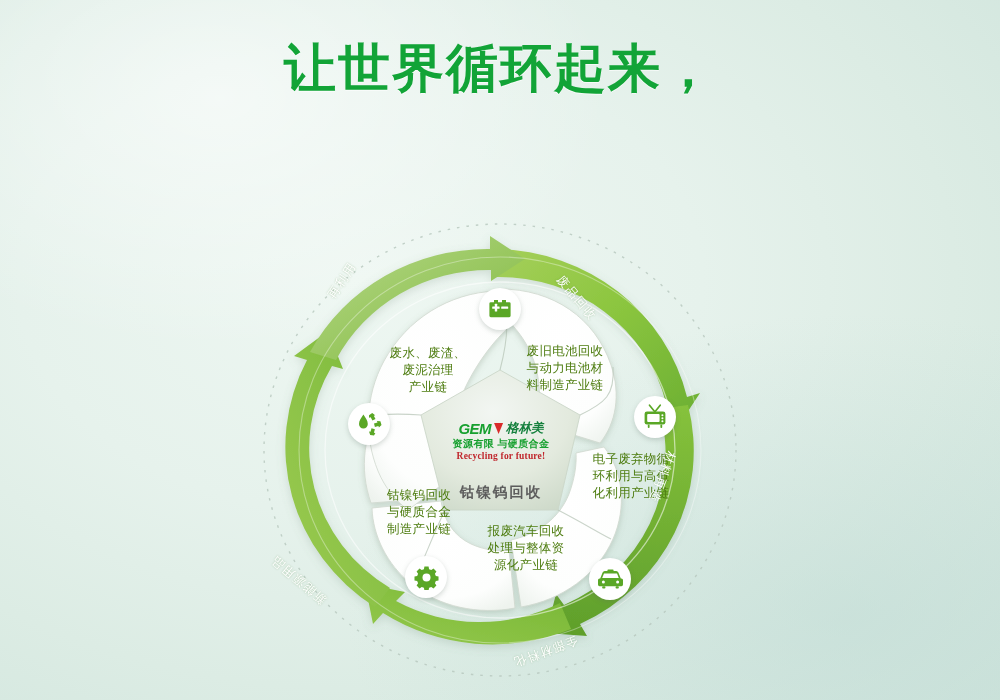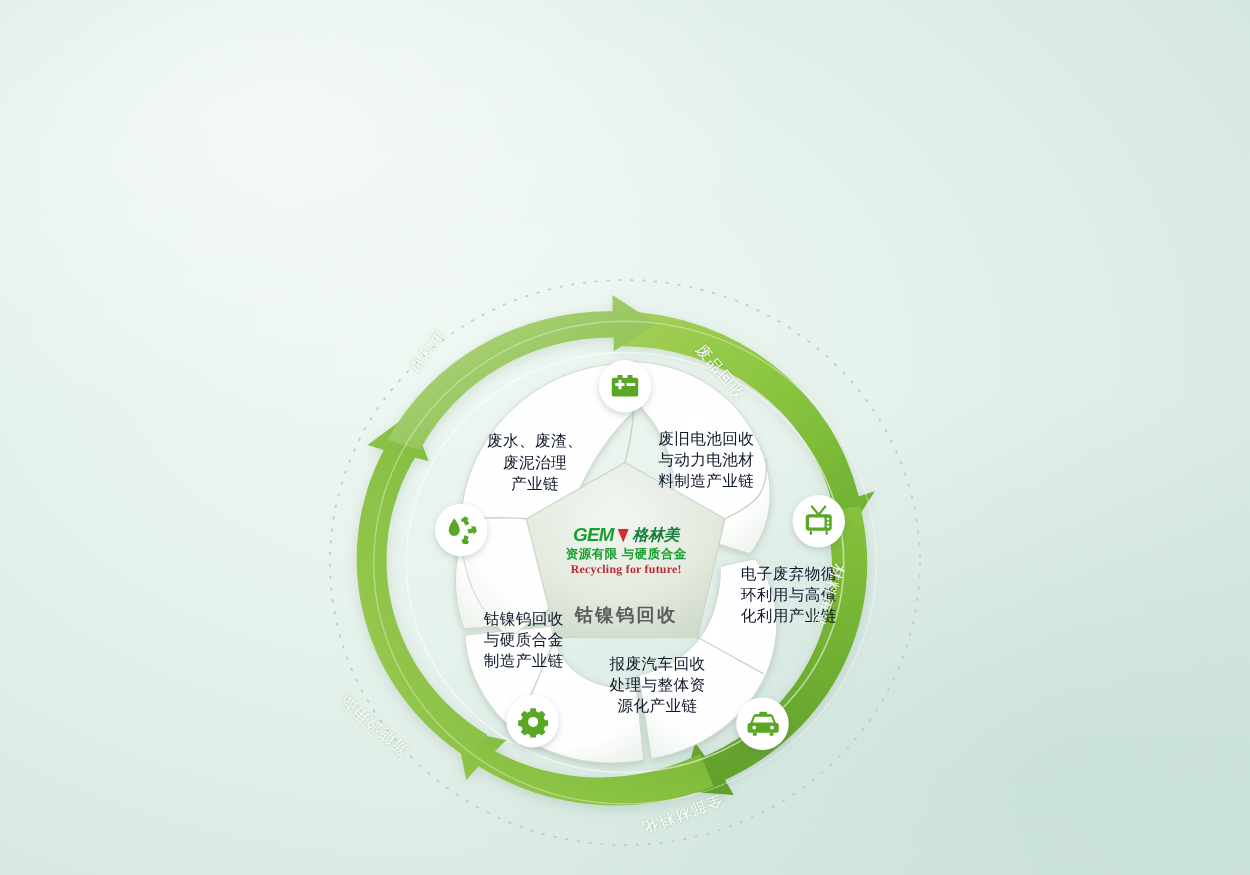--- a/index.html
+++ b/index.html
@@ -68,21 +68,21 @@
     position: absolute;
     left: 0;
     top: 0;
     width: 494px;
     height: 470px;
   }
 
   
   .seg-label {
     position: absolute;
-    color: #0f172a;
+    color: #4d7c0f;
     font-size: 12.5px;
     line-height: 17px;
     text-align: center;
     letter-spacing: 0.3px;
     white-space: pre-line;
     z-index: 5;
     font-family: "Liberation Sans", "DejaVu Sans", sans-serif;
   }
   #seg-label-battery  { left: 253px; top: 128px; width: 118px; }
   #seg-label-water    { left: 120px; top: 130px; width: 110px; }
@@ -195,20 +195,21 @@
   #icon-gear    { left: 152px; top: 341px; }
   #icon-recycle { left: 95px;  top: 188px; }
 </style>
 </head>
 <body>
 
 <div id="bg-layer"></div>
 <div id="bg-sheen"></div>
 
 <div id="title-block">
+  <div class="title-line" id="title-line-1">让世界循环起来，</div>
 </div>
 
 <div id="diagram-stage">
 
   <svg id="diagram-svg" viewBox="0 0 494 470">
     <defs>
       <linearGradient id="gradRingTop" x1="0" y1="0" x2="1" y2="1">
         <stop offset="0%" stop-color="#a5cf5a"></stop>
         <stop offset="45%" stop-color="#8cc63f"></stop>
         <stop offset="100%" stop-color="#6aae32"></stop>

